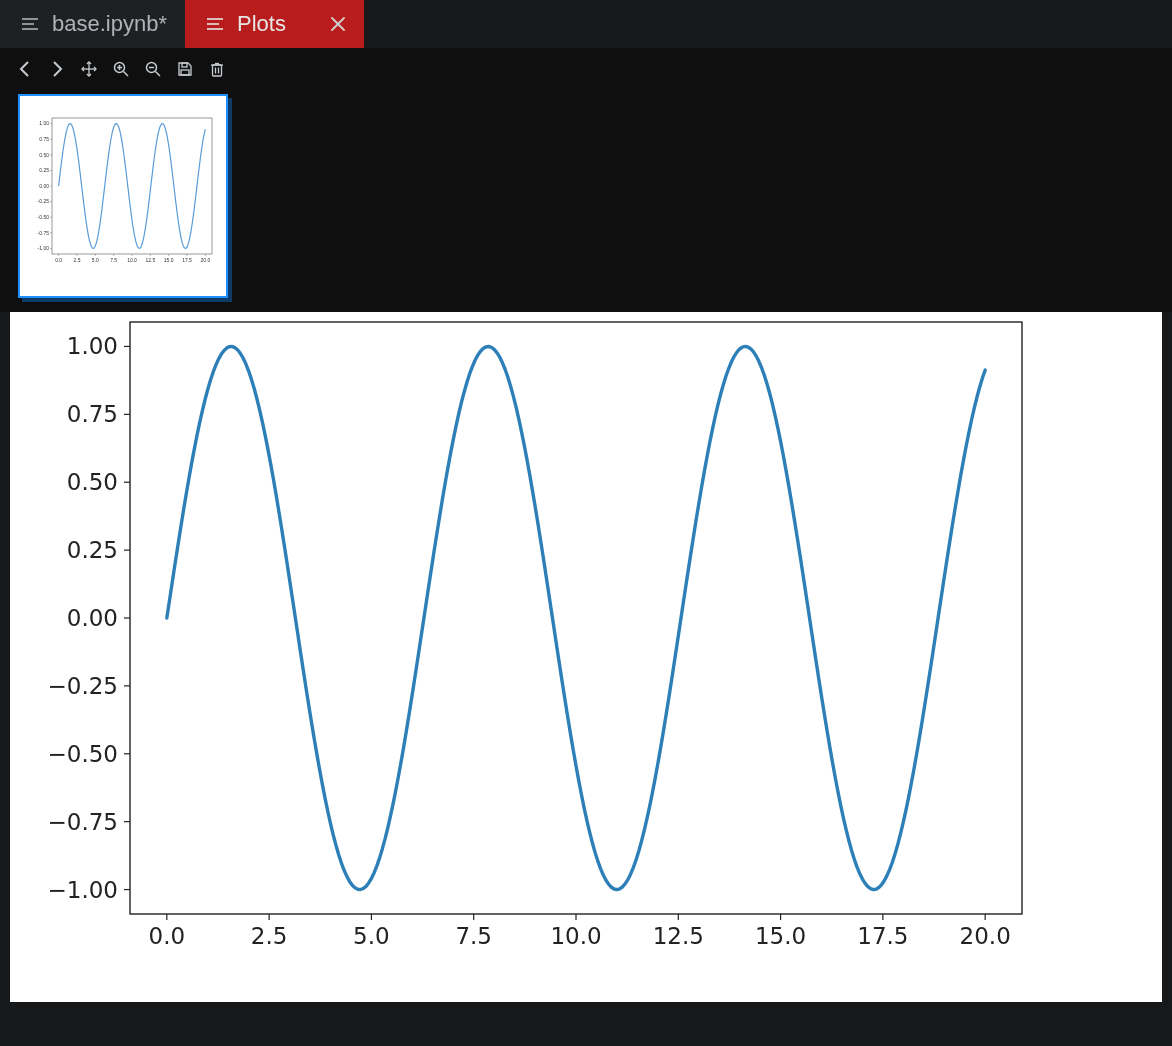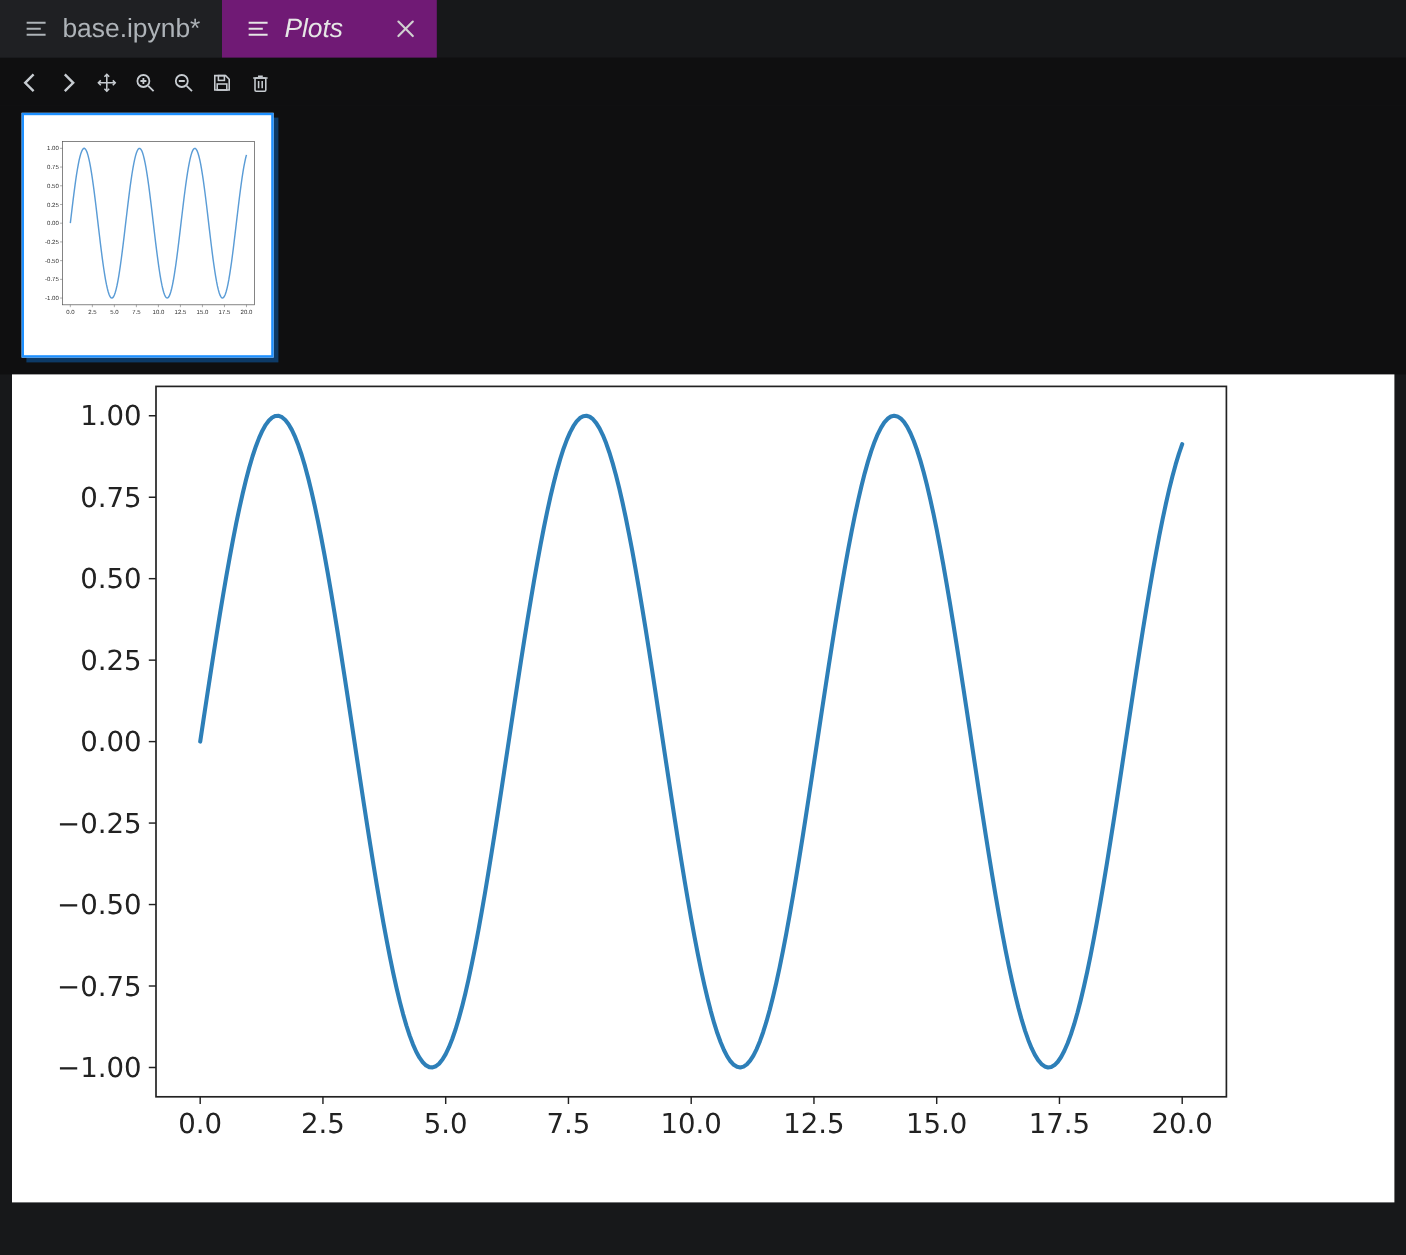--- a/index.html
+++ b/index.html
@@ -23,23 +23,22 @@
     align-items: center;
     padding: 0 18px 0 22px;
     font-size: 22px;
     color: #aeb3b8;
     background: #1f2023;
     height: 48px;
     position: relative;
     cursor: pointer;
   }
   .tab.active {
-    background: #701a75;
+    background: #b91c1c;
     color: #e6e6e6;
-    font-style: italic;
   }
   .tab .tab-icon {
     display: inline-flex;
     align-items: center;
     margin-right: 12px;
     color: inherit;
   }
   .tab .close-x {
     margin-left: 44px;
     font-size: 20px;

